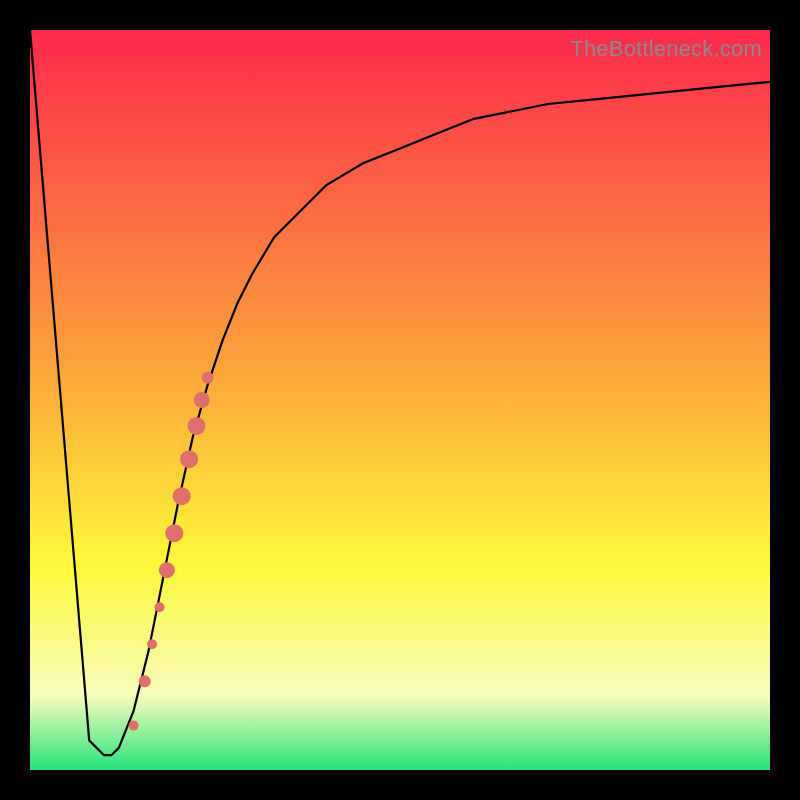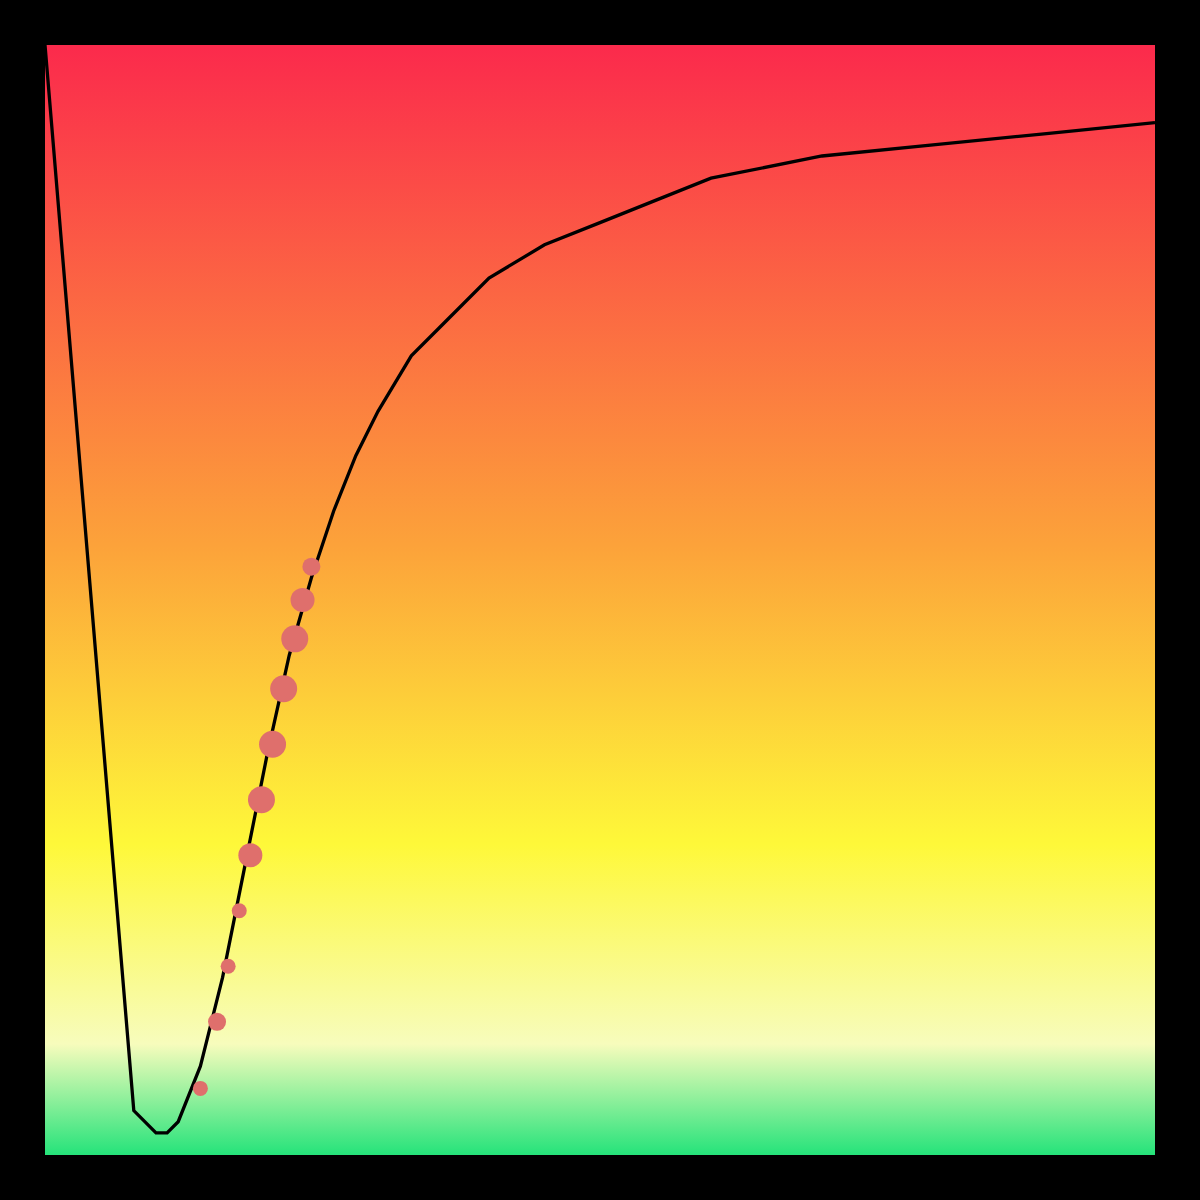--- a/index.html
+++ b/index.html
@@ -71,14 +71,15 @@
           <circle cx="136.9" cy="540.2" r="8" fill="#df6f6c"></circle>
           <circle cx="144.3" cy="503.2" r="9" fill="#df6f6c"></circle>
           <circle cx="151.7" cy="466.2" r="9" fill="#df6f6c"></circle>
           <circle cx="159.1" cy="429.2" r="9" fill="#df6f6c"></circle>
           <circle cx="166.5" cy="395.9" r="9" fill="#df6f6c"></circle>
           <circle cx="171.7" cy="370.0" r="8" fill="#df6f6c"></circle>
           <circle cx="177.6" cy="347.8" r="6" fill="#df6f6c"></circle>
         </g>
     </svg>
 
+    <div class="watermark">TheBottleneck.com</div>
   </div>
 </div>
 
 </body></html>

